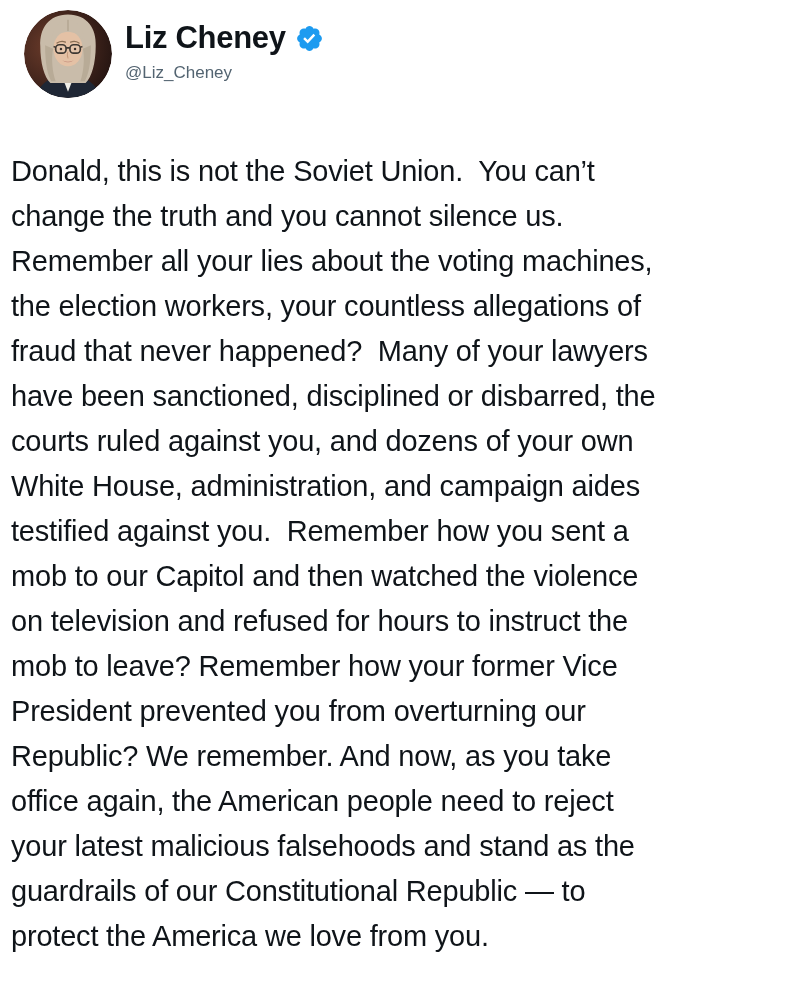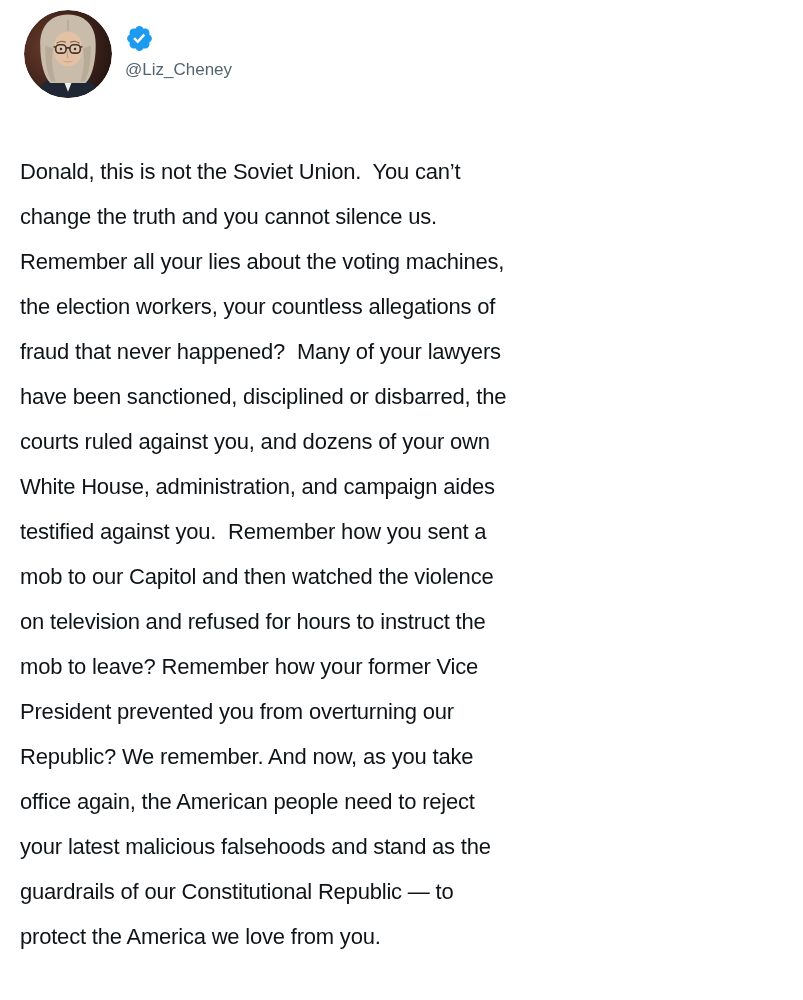--- a/index.html
+++ b/index.html
@@ -57,22 +57,22 @@
   .badge { display: inline-flex; align-items: center; margin-top: 2px; }
   .badge svg { width: 29px; height: 29px; display: block; }
   .handle {
     font-size: 17px;
     font-weight: 400;
     color: var(--handle);
     line-height: 33px;
     cursor: pointer;
   }
   .tweet-text {
-    margin: 51px 16px 0 20px;
-    font-size: 22px;
+    margin: 51px 16px 0 11px;
+    font-size: 29px;
     line-height: 45px;
     letter-spacing: -0.2px;
     color: var(--text);
     white-space: pre-wrap;
   }
 </style>
 </head>
 <body>
 
 <div class="page">
@@ -122,20 +122,21 @@
 
           <path d="M49.6,48 q-0.9,4.5 0.4,6.5" stroke="#c79c7d" stroke-width="1.2" fill="none" stroke-linecap="round"></path>
 
           <path d="M43.5,57 q6.5,3.6 13,0 q-6.5,5 -13,0 Z" fill="#b97b6e"></path>
         </g>
       </svg>
     </div>
 
     <div class="identity">
       <div class="name-row">
+        <span class="display-name">Liz Cheney</span>
         <span class="badge">
           <svg viewBox="0 0 24 24" aria-hidden="true">
             <path fill-rule="evenodd" fill="#1d9bf0" d="M22.25 12c0-1.43-.88-2.67-2.19-3.34.46-1.39.2-2.9-.81-3.91s-2.52-1.27-3.91-.81c-.66-1.31-1.91-2.19-3.34-2.19s-2.67.88-3.33 2.19c-1.4-.46-2.91-.2-3.92.81s-1.26 2.52-.8 3.91c-1.31.67-2.2 1.91-2.2 3.34s.89 2.67 2.2 3.34c-.46 1.39-.21 2.9.8 3.91s2.52 1.26 3.91.81c.67 1.31 1.91 2.19 3.34 2.19s2.68-.88 3.34-2.19c1.39.45 2.9.2 3.91-.81s1.27-2.52.81-3.91c1.31-.67 2.19-1.91 2.19-3.34zm-11.71 4.2L6.8 12.46l1.41-1.42 2.26 2.26 4.8-5.23 1.47 1.36-6.2 6.77z"></path>
           </svg>
         </span>
       </div>
       <div class="handle">@Liz_Cheney</div>
     </div>
 
   </header>

